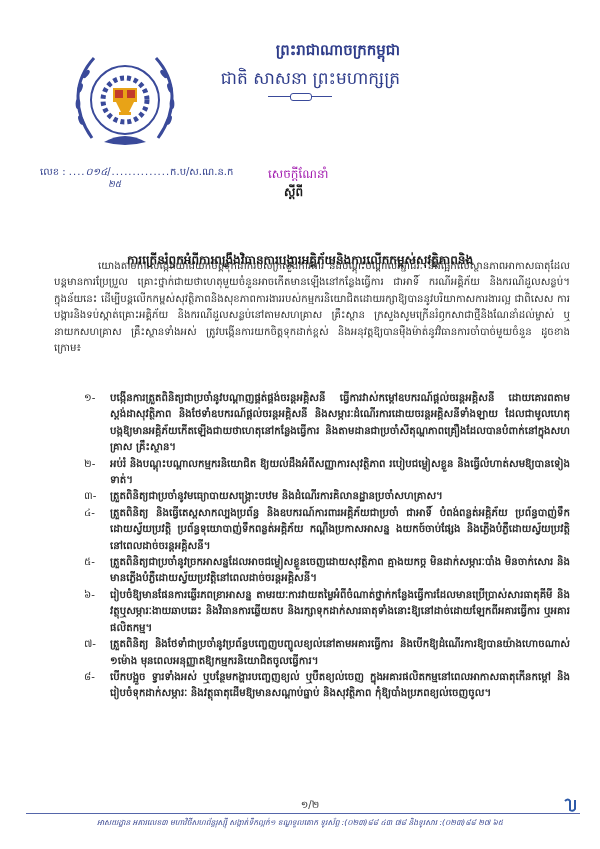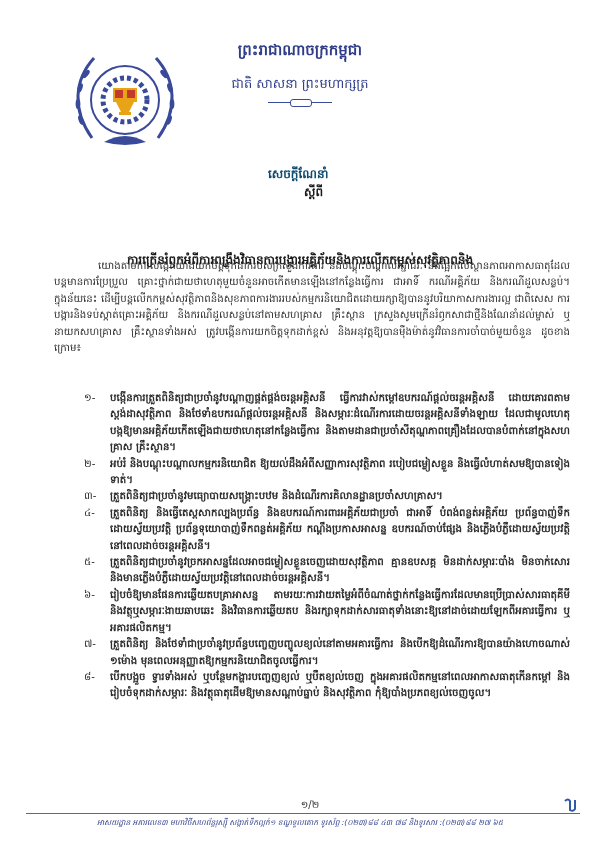--- a/index.html
+++ b/index.html
@@ -1,36 +1,36 @@
 <!DOCTYPE html>
 <html><head>
 <meta charset="utf-8">
 <style>
   html, body { margin:0; padding:0; background:#ffffff; }
   body { width:600px; height:849px; position:relative; overflow:hidden;
          font-family:"DejaVu Sans", sans-serif; color:#2b2b2b; }
   .page { position:absolute; left:0; top:0; width:600px; height:849px; }
 
-  .kingdom { position:absolute; left:200px; top:40px; width:200px; text-align:center; color:#2e3c8a; }
+  .kingdom { position:absolute; left:200px; top:40px; width:200px; text-align:right; color:#2e3c8a; }
   .kingdom .k1 { font-size:15px; font-weight:bold; line-height:20px; }
-  .kingdom .k2 { font-size:13px; line-height:20px; margin-top:14px; }
+  .kingdom .k2 { font-size:17px; line-height:20px; margin-top:8px; }
   .kingdom .orn { margin:4px auto 0; width:64px; height:8px; position:relative; }
   .kingdom .orn:before { content:""; position:absolute; left:0; right:0; top:4px; border-top:1px solid #3a4a9a; }
   .kingdom .orn span { position:absolute; left:22px; top:1px; width:20px; height:6px; background:#fff; border:1px solid #3a4a9a; border-radius:3px; }
 
   .logo { position:absolute; left:64px; top:50px; width:122px; height:100px; }
 
   .ministry { position:absolute; left:14px; top:148px; font-size:11.5px; font-weight:bold; color:#2e3c8a; line-height:16px; }
   .refno { position:absolute; left:40px; top:165px; font-size:10px; color:#2e3c8a; line-height:14px; white-space:nowrap; }
   .refno .hand { font-style:italic; color:#2e3c8a; }
   .refno .dots { letter-spacing:1px; }
   .refno .sub { position:absolute; left:68px; top:12px; font-size:9px; font-style:italic; }
 
-  .doctype { position:absolute; left:268px; top:166px; font-size:12px; font-weight:bold; color:#0c4a6e; }
-  .about { position:absolute; left:284px; top:184px; font-size:12px; font-weight:bold; color:#1a1a1a;margin-left:20px; }
+  .doctype { position:absolute; left:268px; top:166px; font-size:12px; font-weight:normal; color:#a21caf; }
+  .about { position:absolute; left:284px; top:184px; font-size:12px; font-weight:bold; color:#1a1a1a; }
 
   .title { position:absolute; left:40px; top:202px; width:520px; text-align:center; font-size:12px; font-weight:bold; color:#1a1a1a; line-height:20px;margin-top:48px; }
 
   .body { position:absolute; left:54px; top:258px; width:516px; font-size:10.2px; line-height:16.4px; color:#2b2b2b; text-align:justify; }
   .body .intro { text-indent:44px; }
   .items { position:absolute; left:84px; top:390px; width:486px; font-size:10.2px; line-height:16.4px; color:#2b2b2b; }
   .item { display:flex; margin-bottom:0; }
   .item .num { width:26px; flex:none; }
   .item .txt { flex:1; text-align:justify;font-weight:bold; }
 
@@ -71,20 +71,25 @@
 
   <div class="kingdom">
     <div class="k1">ព្រះរាជាណាចក្រកម្ពុជា</div>
     <div class="k2">ជាតិ សាសនា ព្រះមហាក្សត្រ</div>
     <div class="orn">
         <span></span>
       </div>
   </div>
 
 
+  <div class="refno">
+    <span>លេខ :</span>
+    <span class="dots">....</span><span class="hand">០១៤</span><span class="dots">/..............</span><span>ក.ប/ស.ណ.ន.ក</span>
+    <span class="sub hand">២៥</span>
+  </div>
 
   <div class="doctype">សេចក្តីណែនាំ</div>
   <div class="about">ស្តីពី</div>
 
   <div class="title">
     <div>ការក្រើនរំឭកអំពីការពង្រឹងវិធានការបង្ការអគ្គិភ័យនិងការលើកកម្ពស់សុវត្ថិភាពនិង</div>
   </div>
 
   <div class="body">
     <div class="intro">យោងតាមការសង្កេតយ៉ាងយកចិត្តទុកដាក់របស់ក្រសួងការងារ និងបណ្តុះបណ្តាលវិជ្ជាជីវៈ និងផ្អែកលើស្ថានភាពអាកាសធាតុដែលបន្តមានការប្រែប្រួល គ្រោះថ្នាក់ជាយថាហេតុមួយចំនួនអាចកើតមានឡើងនៅកន្លែងធ្វើការ ជាអាទិ៍ ករណីអគ្គិភ័យ និងករណីដួលសន្លប់។ ក្នុងន័យនេះ ដើម្បីបន្តលើកកម្ពស់សុវត្ថិភាពនិងសុខភាពការងាររបស់កម្មករនិយោជិតដោយរក្សាឱ្យបាននូវបរិយាកាសការងារល្អ ជាពិសេស ការបង្ការនិងទប់ស្កាត់គ្រោះអគ្គិភ័យ និងករណីដួលសន្លប់នៅតាមសហគ្រាស គ្រឹះស្ថាន ក្រសួងសូមក្រើនរំឭកសាជាថ្មីនិងណែនាំដល់ម្ចាស់ ឬនាយកសហគ្រាស គ្រឹះស្ថានទាំងអស់ ត្រូវបង្កើនការយកចិត្តទុកដាក់ខ្ពស់ និងអនុវត្តឱ្យបានម៉ឺងម៉ាត់នូវវិធានការចាំបាច់មួយចំនួន ដូចខាងក្រោម៖</div>
@@ -98,29 +103,29 @@
     <div class="item">
       <span class="num">២-</span>
       <span class="txt">អប់រំ និងបណ្តុះបណ្តាលកម្មករនិយោជិត ឱ្យយល់ដឹងអំពីសញ្ញាការសុវត្ថិភាព របៀបជម្លៀសខ្លួន និងធ្វើលំហាត់សមឱ្យបានទៀងទាត់។</span>
     </div>
     <div class="item">
       <span class="num">៣-</span>
       <span class="txt">ត្រួតពិនិត្យជាប្រចាំនូវមធ្យោបាយសង្គ្រោះបឋម និងដំណើរការគិលានដ្ឋានប្រចាំសហគ្រាស។</span>
     </div>
     <div class="item">
       <span class="num">៤-</span>
-      <span class="txt">ត្រួតពិនិត្យ និងធ្វើតេស្តសាកល្បងប្រព័ន្ធ និងឧបករណ៍ការពារអគ្គិភ័យជាប្រចាំ ជាអាទិ៍ បំពង់ពន្លត់អគ្គិភ័យ ប្រព័ន្ធបាញ់ទឹកដោយស្វ័យប្រវត្តិ ប្រព័ន្ធទុយោបាញ់ទឹកពន្លត់អគ្គិភ័យ កណ្តឹងប្រកាសអាសន្ន ឧបករណ៍ចាប់ផ្សែង និងភ្លើងបំភ្លឺដោយស្វ័យប្រវត្តិនៅពេលដាច់ចរន្តអគ្គិសនី។</span>
+      <span class="txt">ត្រួតពិនិត្យ និងធ្វើតេស្តសាកល្បងប្រព័ន្ធ និងឧបករណ៍ការពារអគ្គិភ័យជាប្រចាំ ជាអាទិ៍ បំពង់ពន្លត់អគ្គិភ័យ ប្រព័ន្ធបាញ់ទឹកដោយស្វ័យប្រវត្តិ ប្រព័ន្ធទុយោបាញ់ទឹកពន្លត់អគ្គិភ័យ កណ្តឹងប្រកាសអាសន្ន ងយកច៍ចាប់ផ្សែង និងភ្លើងបំភ្លឺដោយស្វ័យប្រវត្តិនៅពេលដាច់ចរន្តអគ្គិសនី។</span>
     </div>
     <div class="item">
       <span class="num">៥-</span>
-      <span class="txt">ត្រួតពិនិត្យជាប្រចាំនូវច្រកអាសន្នដែលអាចជម្លៀសខ្លួនចេញដោយសុវត្ថិភាព គ្មានឧបសគ្គ មិនដាក់សម្ភារៈបាំង មិនចាក់សោរ និងមានភ្លើងបំភ្លឺដោយស្វ័យប្រវត្តិនៅពេលដាច់ចរន្តអគ្គិសនី។</span>
+      <span class="txt">ត្រួតពិនិត្យជាប្រចាំនូវច្រកអាសន្នដែលអាចជម្លៀសខ្លួនចេញដោយសុវត្ថិភាព គ្មាងយកច្គ មិនដាក់សម្ភារៈបាំង មិនចាក់សោរ និងមានភ្លើងបំភ្លឺដោយស្វ័យប្រវត្តិនៅពេលដាច់ចរន្តអគ្គិសនី។</span>
     </div>
     <div class="item">
       <span class="num">៦-</span>
-      <span class="txt">រៀបចំឱ្យមានផែនការឆ្លើយតបគ្រាអាសន្ន តាមរយៈការវាយតម្លៃអំពីចំណាត់ថ្នាក់កន្លែងធ្វើការដែលមានប្រើប្រាស់សារធាតុគីមី និងវត្ថុឬសម្ភារៈងាយឆាបឆេះ និងវិធានការឆ្លើយតប និងរក្សាទុកដាក់សារធាតុទាំងនោះឱ្យនៅដាច់ដោយឡែកពីអគារធ្វើការ ឬអគារផលិតកម្ម។</span>
+      <span class="txt">រៀបចំឱ្យមានផែនការឆ្លើរភពខ្រាអាសន្ន តាមរយៈការវាយតម្លៃអំពីចំណាត់ថ្នាក់កន្លែងធ្វើការដែលមានប្រើប្រាស់សារធាតុគីមី និងវត្ថុឬសម្ភារៈងាយឆាបឆេះ និងវិធានការឆ្លើយតប និងរក្សាទុកដាក់សារធាតុទាំងនោះឱ្យនៅដាច់ដោយឡែកពីអគារធ្វើការ ឬអគារផលិតកម្ម។</span>
     </div>
     <div class="item">
       <span class="num">៧-</span>
       <span class="txt">ត្រួតពិនិត្យ និងថែទាំជាប្រចាំនូវប្រព័ន្ធបញ្ចេញបញ្ចូលខ្យល់នៅតាមអគារធ្វើការ និងបើកឱ្យដំណើរការឱ្យបានយ៉ាងហោចណាស់ ១ម៉ោង មុនពេលអនុញ្ញាតឱ្យកម្មករនិយោជិតចូលធ្វើការ។</span>
     </div>
     <div class="item">
       <span class="num">៨-</span>
       <span class="txt">បើកបង្អួច ទ្វារទាំងអស់ ឬបន្ថែមកង្ហារបញ្ចេញខ្យល់ ឬបឺតខ្យល់ចេញ ក្នុងអគារផលិតកម្មនៅពេលអាកាសធាតុកើនកម្តៅ និងរៀបចំទុកដាក់សម្ភារៈ និងវត្ថុធាតុដើមឱ្យមានសណ្តាប់ធ្នាប់ និងសុវត្ថិភាព កុំឱ្យបាំងប្រភពខ្យល់ចេញចូល។</span>
     </div>
   </div>

